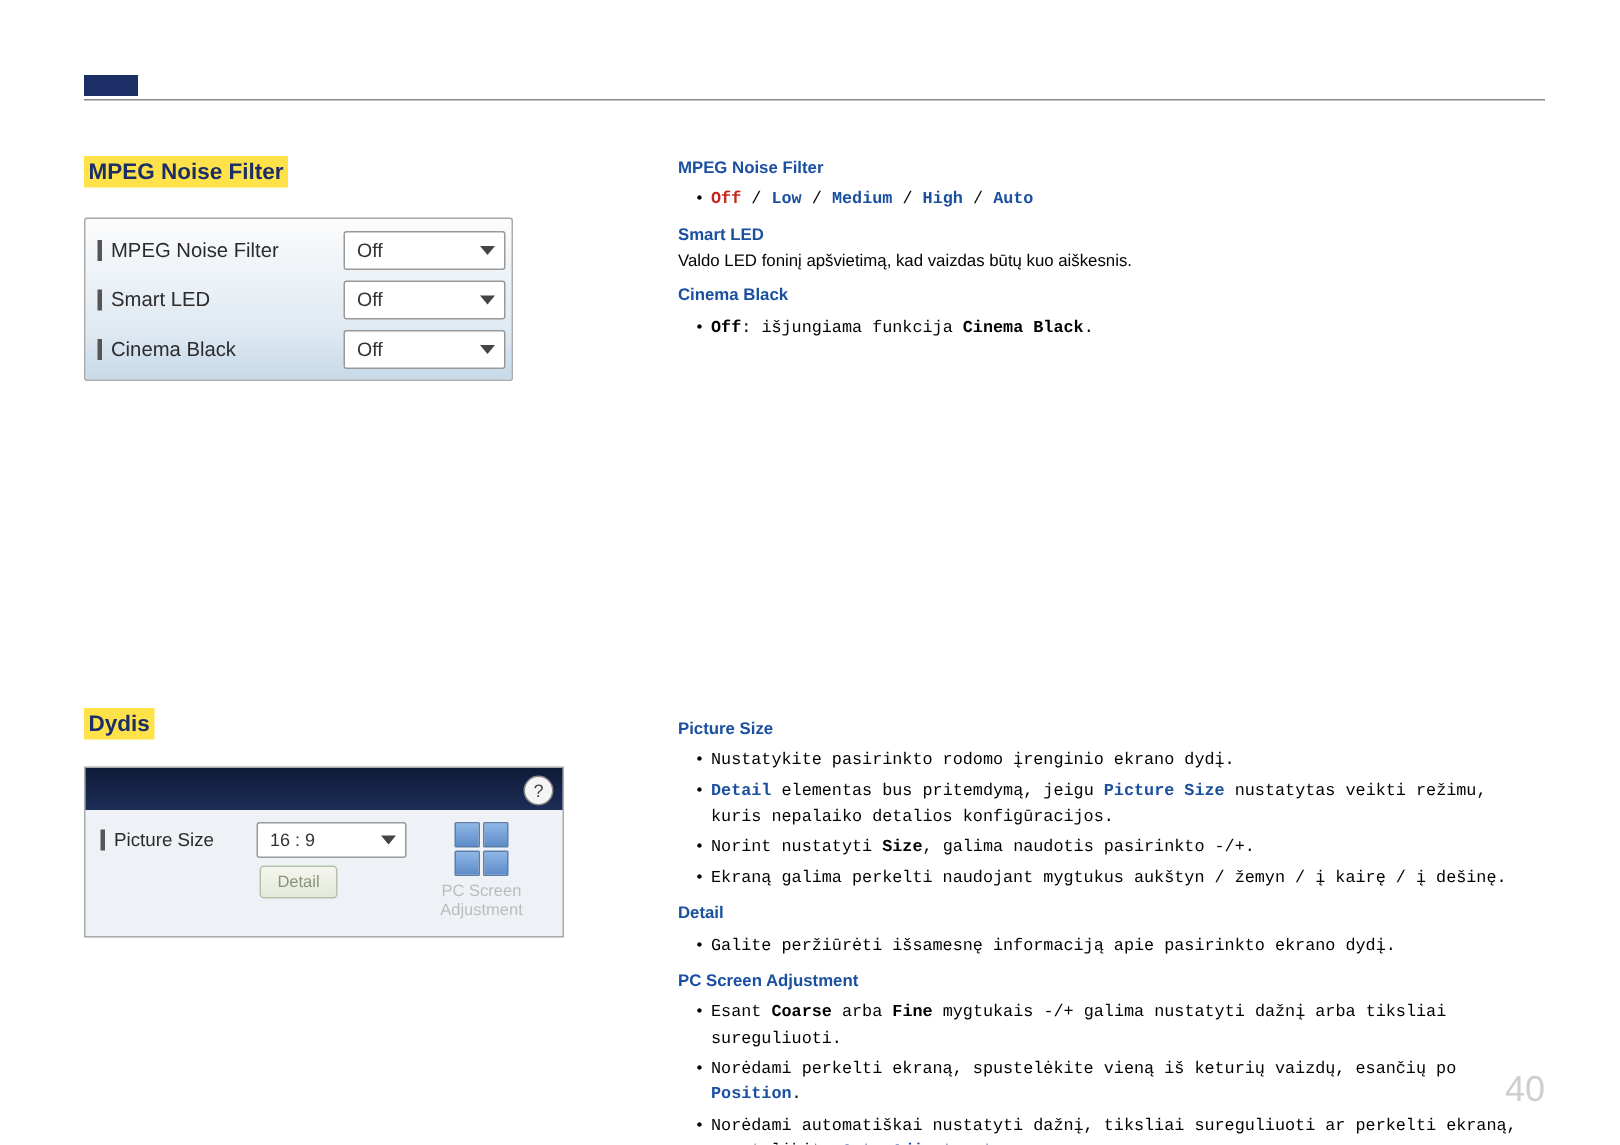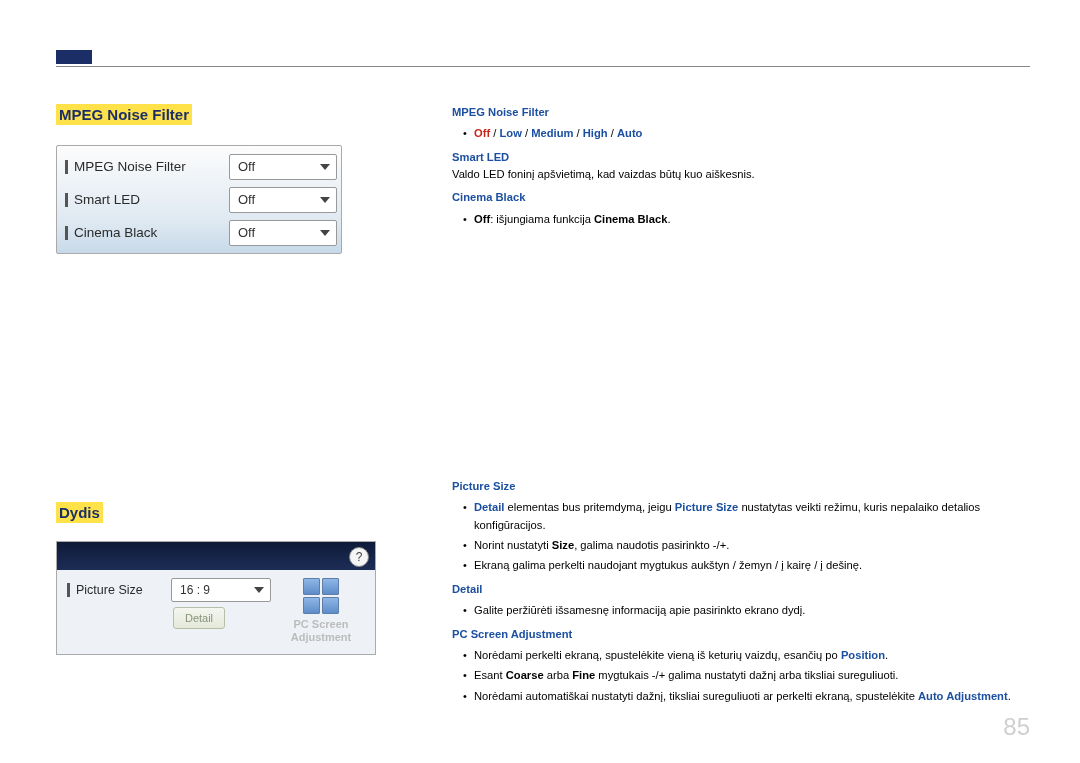--- a/index.html
+++ b/index.html
@@ -165,21 +165,20 @@
   .pos-cell {
     background: linear-gradient(#8fb7e6, #5e8cc9);
     border: 1px solid #5d7eab;
     border-radius: 1px;
   }
   .pc-screen-label {
     font-size: 11px;
     color: #bcbcbc;
     text-align: center;
     line-height: 1.2;
-    font-weight: bold;
   }
 
   
   .right-col {
     position: absolute;
     left: 452px;
     right: 50px;
     font-size: 11.2px;
     line-height: 1.55;
   }
@@ -187,20 +186,21 @@
   .term-red { color: #c6251b; font-weight: bold; }
   ul.bullets {
     list-style: none;
     padding: 0;
     margin: 4px 0 6px 0;
   }
   ul.bullets > li {
     position: relative;
     padding-left: 22px;
     margin-bottom: 3px;
+    font-family: Liberation Mono, monospace;
   }
   ul.bullets > li::before {
     content: "•";
     position: absolute;
     left: 11px;
     top: 0;
     color: #000;
     font-size: 11px;
   }
   .page-num {
@@ -261,21 +261,21 @@
     </li>
   </ul>
   <div><span class="term-blue">Smart LED</span></div>
   <div>Valdo LED foninį apšvietimą, kad vaizdas būtų kuo aiškesnis.</div>
   <div style="margin-top:6px;"><span class="term-blue">Cinema Black</span></div>
   <ul class="bullets">
     <li><b>Off</b><span>: išjungiama funkcija </span><b>Cinema Black</b><span>.</span></li>
   </ul>
 </div>
 
-<div class="left-col" style="top:502px;">
+<div class="left-col" style="top:472px;">
   <span class="section-title">Dydis</span>
   <div class="panel2">
     <div class="panel2-top">
       <div class="help-circle">?</div>
     </div>
     <div class="panel2-body">
       <div class="panel2-left">
         <div class="panel2-row">
           <div class="row-label">
               <span class="row-marker"></span>
@@ -300,29 +300,30 @@
           <div>Adjustment</div>
         </div>
       </div>
     </div>
   </div>
 </div>
 
 <div class="right-col" style="top:478px;">
   <div><span class="term-blue">Picture Size</span></div>
   <ul class="bullets">
+    <li>Nustatykite pasirinkto rodomo įrenginio ekrano dydį.</li>
     <li><span class="term-blue">Detail</span><span> elementas bus pritemdymą, jeigu </span><span class="term-blue">Picture Size</span><span> nustatytas veikti režimu, kuris nepalaiko detalios konfigūracijos.</span></li>
     <li><span>Norint nustatyti </span><b>Size</b><span>, galima naudotis pasirinkto -/+.</span></li>
     <li>Ekraną galima perkelti naudojant mygtukus aukštyn / žemyn / į kairę / į dešinę.</li>
   </ul>
   <div><span class="term-blue">Detail</span></div>
   <ul class="bullets">
     <li>Galite peržiūrėti išsamesnę informaciją apie pasirinkto ekrano dydį.</li>
   </ul>
   <div><span class="term-blue">PC Screen Adjustment</span></div>
   <ul class="bullets">
+    <li><span>Esant </span><b>Coarse</b><span> arba </span><b>Fine</b><span> mygtukais -/+ galima nustatyti dažnį arba tiksliai sureguliuoti.</span></li>
     <li><span>Norėdami perkelti ekraną, spustelėkite vieną iš keturių vaizdų, esančių po </span><span class="term-blue">Position</span><span>.</span></li>
-    <li><span>Esant </span><b>Coarse</b><span> arba </span><b>Fine</b><span> mygtukais -/+ galima nustatyti dažnį arba tiksliai sureguliuoti.</span></li>
     <li><span>Norėdami automatiškai nustatyti dažnį, tiksliai sureguliuoti ar perkelti ekraną, spustelėkite </span><span class="term-blue">Auto Adjustment</span><span>.</span></li>
   </ul>
 </div>
 
-<div class="page-num">85</div>
+<div class="page-num">40</div>
 
 </body></html>

